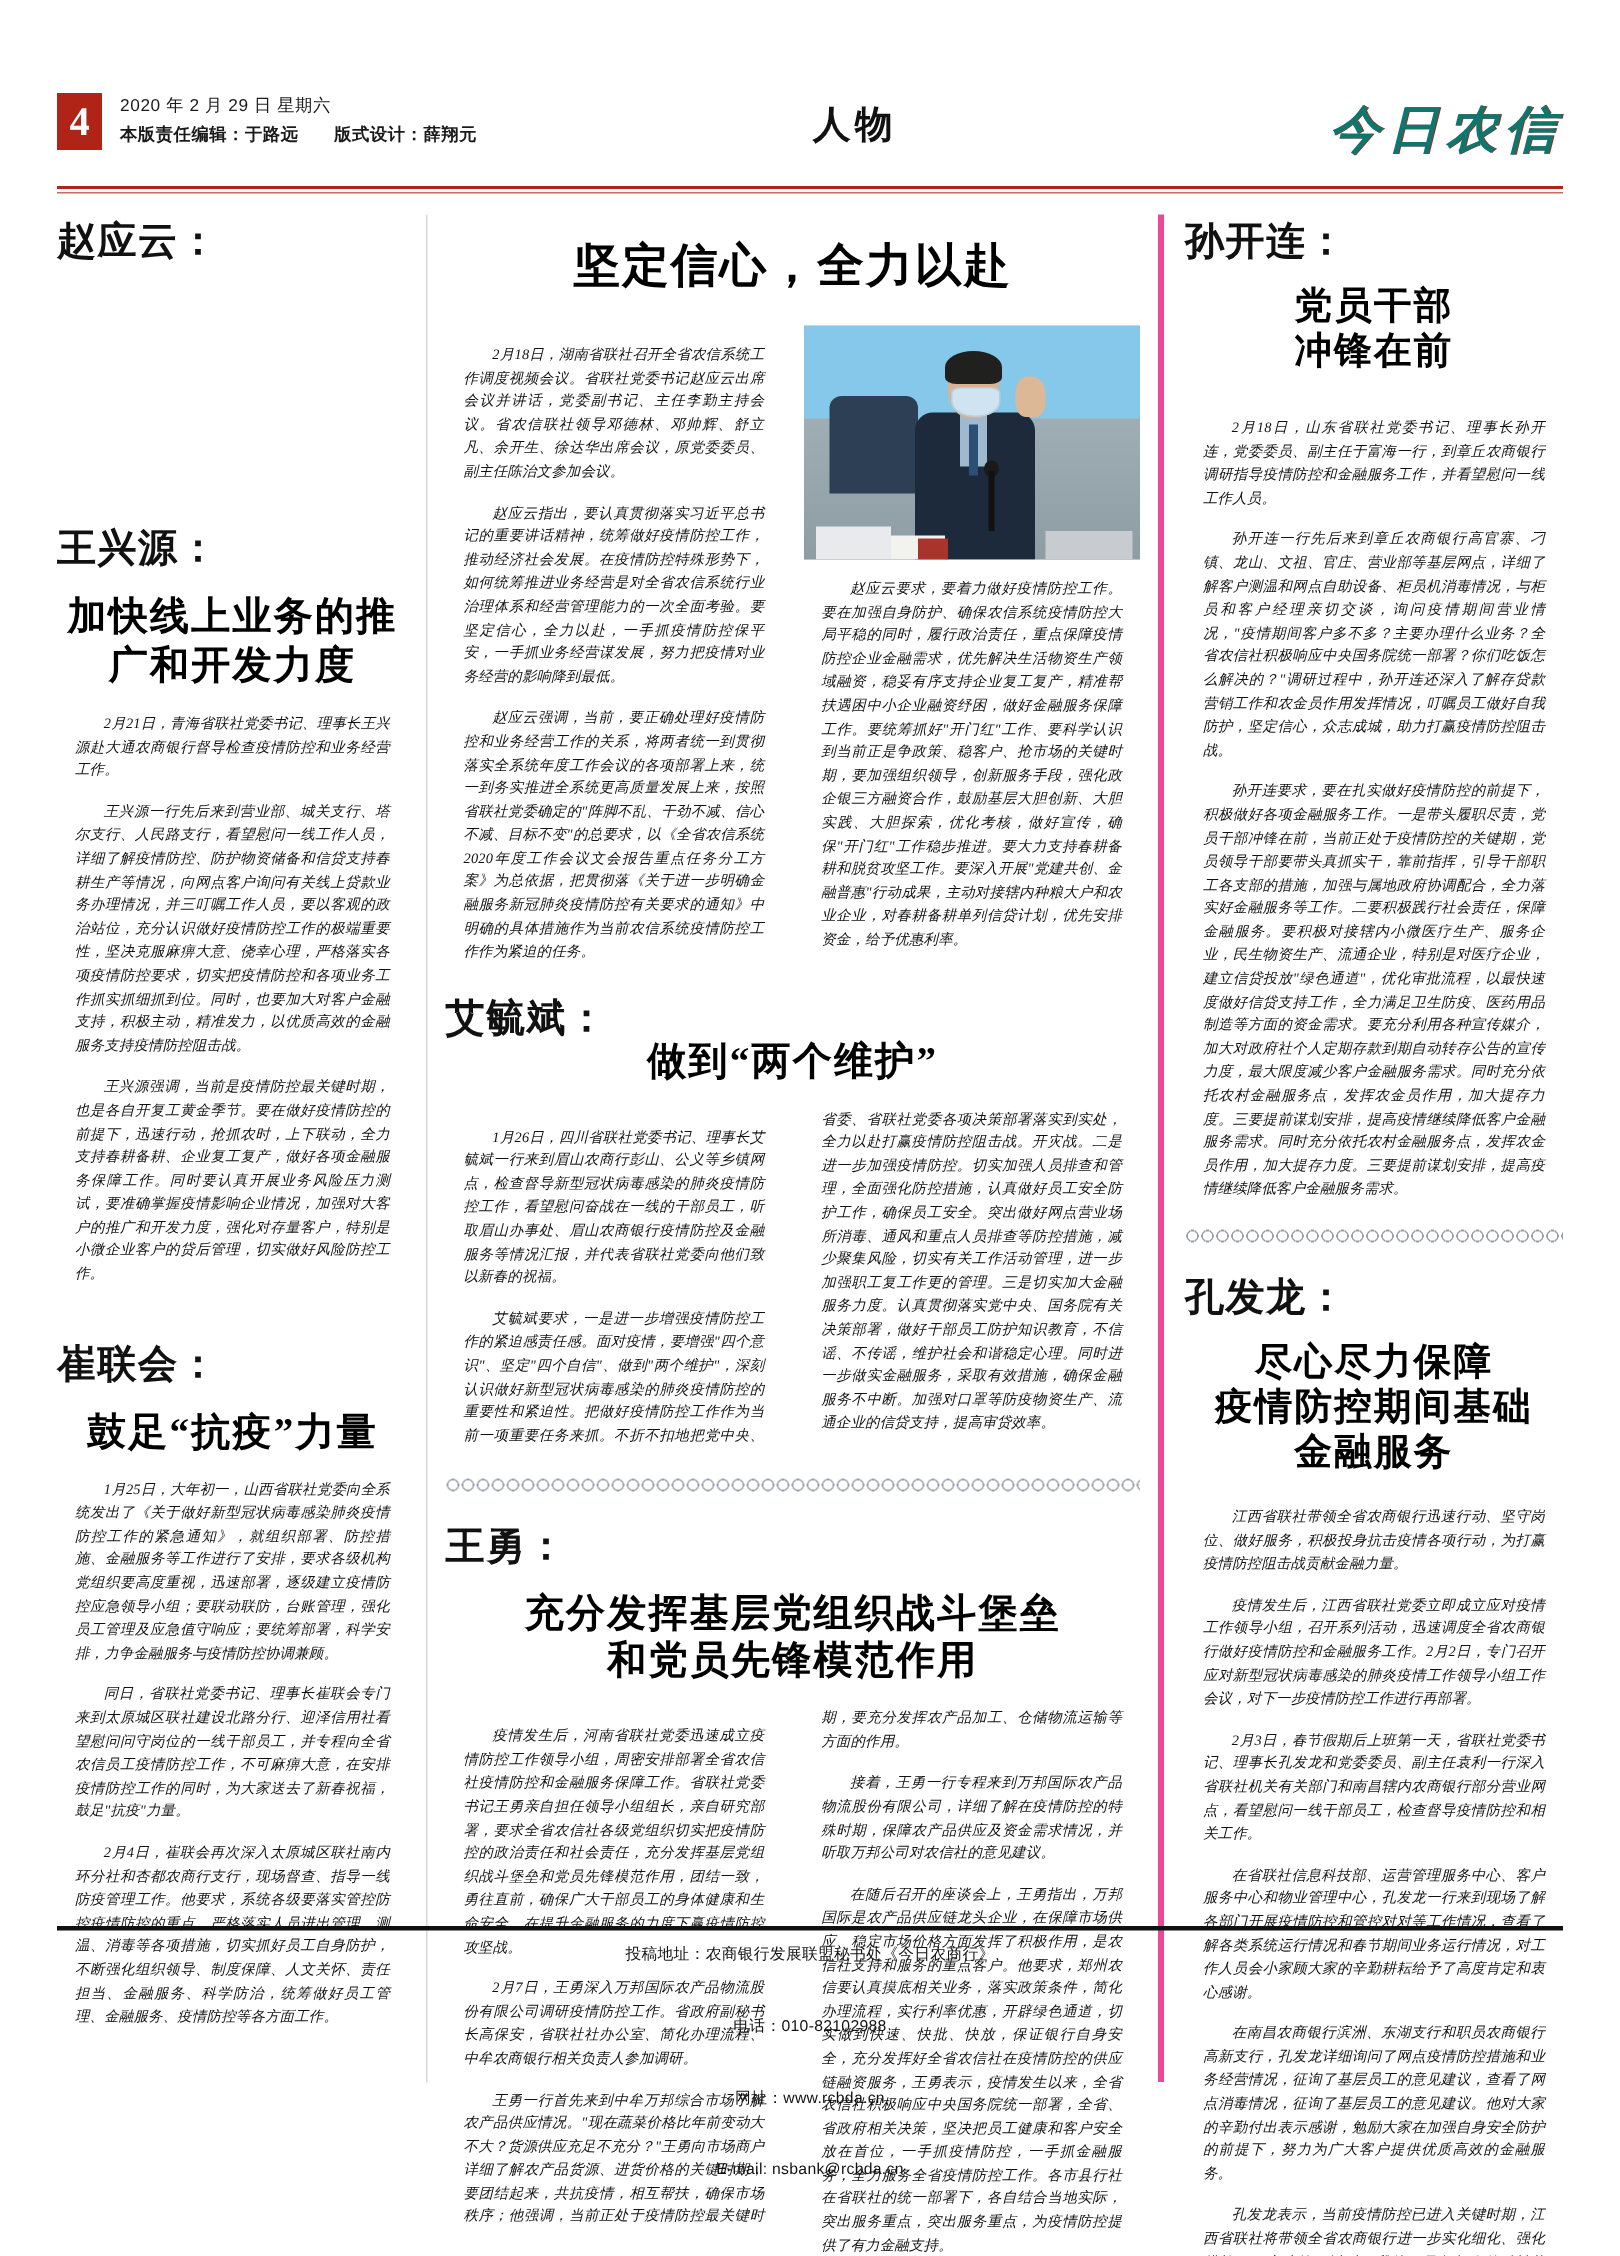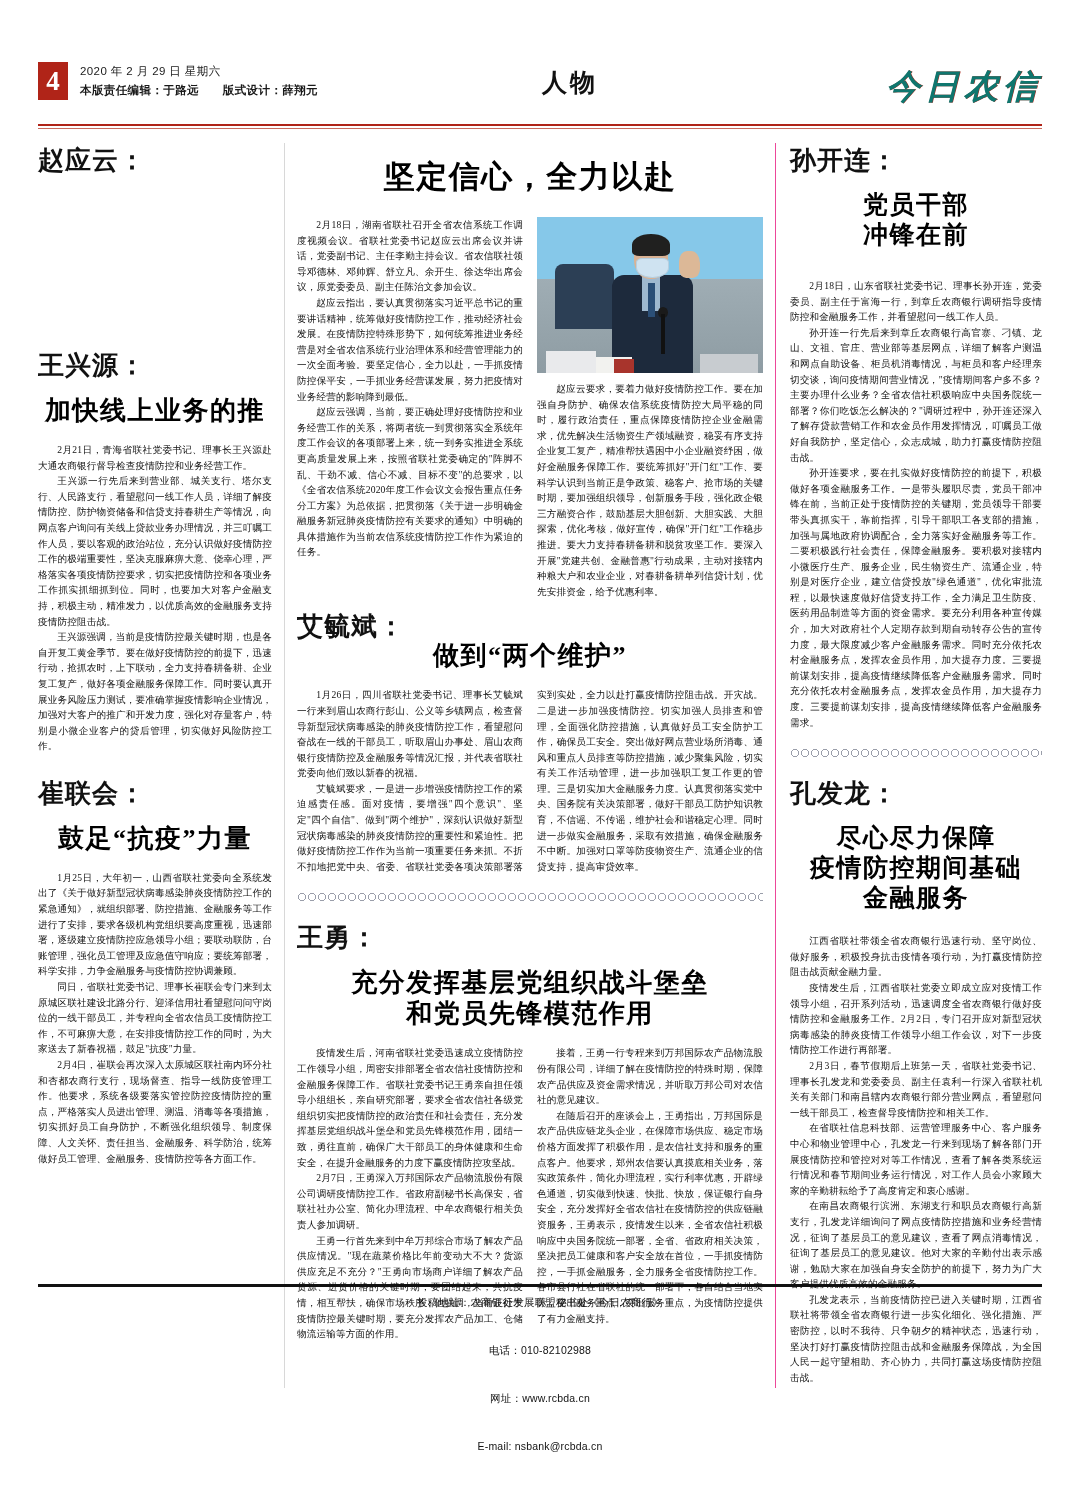--- a/index.html
+++ b/index.html
@@ -87,21 +87,21 @@
   
   .body-grid {
     display: flex;
     margin-top: 14px;
     height: 1245px;
   }
   .col {
     box-sizing: border-box;
   }
   .col-left   { width: 246px; padding-right: 12px; }
-  .col-mid    { width: 492px; padding: 0 12px; border-left: 1px solid #d8d8d8; border-right: 1px solid #ec4899;}
+  .col-mid    { width: 492px; padding: 0 12px; border-left: 1px solid #d8d8d8; border-right: 4px solid #ec4899;}
   .col-right  { width: 266px; padding-left: 14px; }
 
   
   .byline {
     font-family: "Liberation Sans", sans-serif;
     font-size: 26px;
     font-weight: bold;
     letter-spacing: 1px;
     color: #111;
     margin: 0 0 10px 0;
@@ -122,22 +122,23 @@
   .article {
     font-family: "Liberation Serif", "DejaVu Serif", serif;
     font-size: 9.6px;
     line-height: 15.6px;
     text-align: justify;
     text-justify: inter-ideograph;
     color: #111;
     letter-spacing: .15px;
   }
   .article p {
-    margin: 0;
+    margin: 12px;
     text-indent: 2em;
+    font-style: italic;
   }
   .cols2 {
     column-count: 2;
     column-gap: 14px;
   }
 
   
   .photo {
     width: 100%;
     height: 156px;
@@ -268,20 +269,21 @@
 
       <div>
         <div class="byline">赵应云：</div>
       </div>
 
       <div style="height:160px"></div>
 
       <div>
         <div class="byline">王兴源：</div>
         <div class="headline hl-col" style="text-align:center">加快线上业务的推</div>
+        <div class="headline hl-col" style="margin-top:-16px">广和开发力度</div>
         <div class="article">
           <p>2月21日，青海省联社党委书记、理事长王兴源赴大通农商银行督导检查疫情防控和业务经营工作。</p>
           <p>王兴源一行先后来到营业部、城关支行、塔尔支行、人民路支行，看望慰问一线工作人员，详细了解疫情防控、防护物资储备和信贷支持春耕生产等情况，向网点客户询问有关线上贷款业务办理情况，并三叮嘱工作人员，要以客观的政治站位，充分认识做好疫情防控工作的极端重要性，坚决克服麻痹大意、侥幸心理，严格落实各项疫情防控要求，切实把疫情防控和各项业务工作抓实抓细抓到位。同时，也要加大对客户金融支持，积极主动，精准发力，以优质高效的金融服务支持疫情防控阻击战。</p>
           <p>王兴源强调，当前是疫情防控最关键时期，也是各自开复工黄金季节。要在做好疫情防控的前提下，迅速行动，抢抓农时，上下联动，全力支持春耕备耕、企业复工复产，做好各项金融服务保障工作。同时要认真开展业务风险压力测试，要准确掌握疫情影响企业情况，加强对大客户的推广和开发力度，强化对存量客户，特别是小微企业客户的贷后管理，切实做好风险防控工作。</p>
         </div>
       </div>
 
       <div style="height:22px"></div>
 
       <div>

